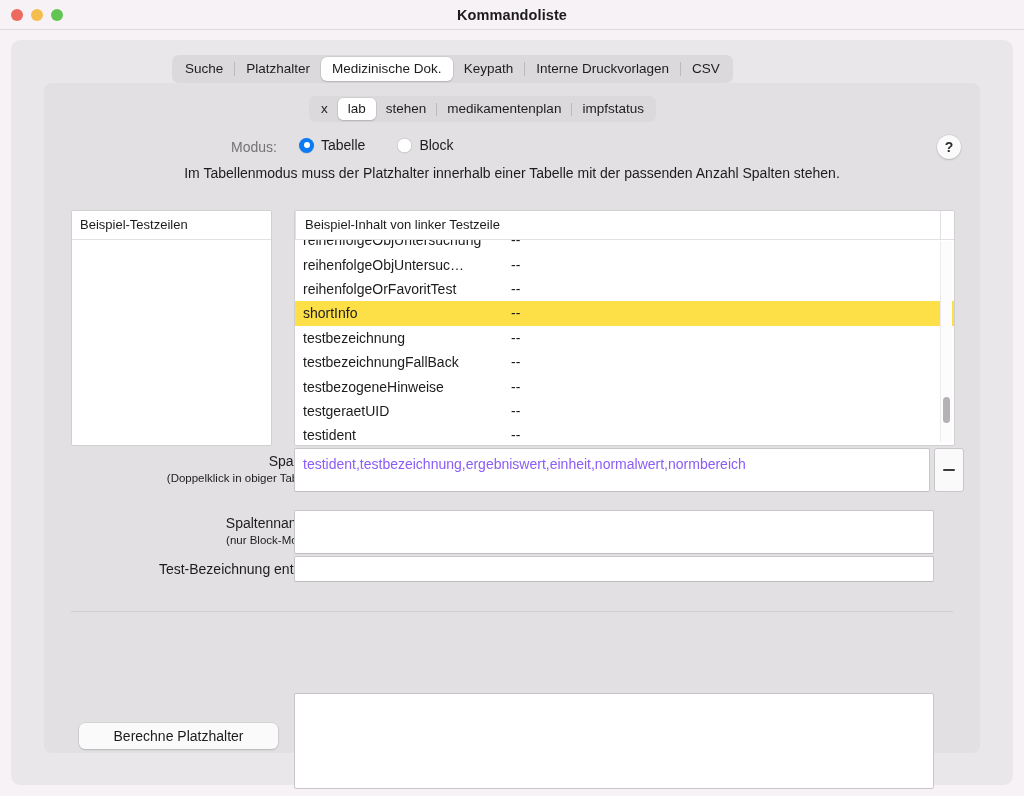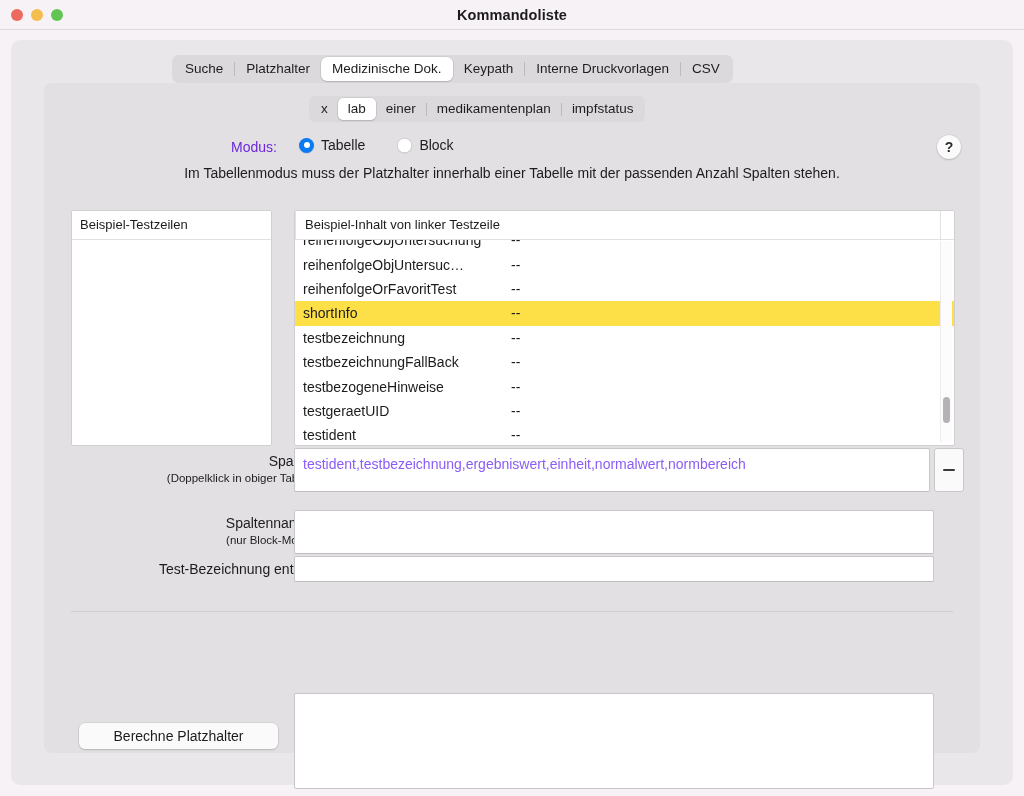--- a/index.html
+++ b/index.html
@@ -142,21 +142,21 @@
     left: 0;
     top: 54px;
     width: 100%;
     height: 24px;
   }
   .modus-label {
     position: absolute;
     left: 187px;
     top: 2px;
     font-size: 14px;
-    color: #6d28d9;
+    color: #737373;
   }
   .radio-group { position: absolute; left: 255px; top: 0; display: flex; align-items: center; }
   .radio-item { display: flex; align-items: center; cursor: default; }
   .radio-item + .radio-item { margin-left: 32px; }
   .radio {
     width: 15px;
     height: 15px;
     border-radius: 50%;
     background: #ffffff;
     box-shadow: inset 0 0 0 0.5px #b7b4b7, 0 0.5px 1px rgba(0,0,0,.10);
@@ -412,21 +412,21 @@
     <div class="tab">Interne Druckvorlagen</div>
     <div class="tab-sep"></div>
     <div class="tab">CSV</div>
   </div>
 
   <div class="inner-panel">
 
     <div class="subtabbar">
       <div class="subtab">x</div>
       <div class="subtab active">lab</div>
-      <div class="subtab">einer</div>
+      <div class="subtab">stehen</div>
       <div class="subtab-sep"></div>
       <div class="subtab">medikamentenplan</div>
       <div class="subtab-sep"></div>
       <div class="subtab">impfstatus</div>
     </div>
 
     <div class="modus-row">
       <div class="modus-label">Modus:</div>
       <div class="radio-group">
         <div class="radio-item">

